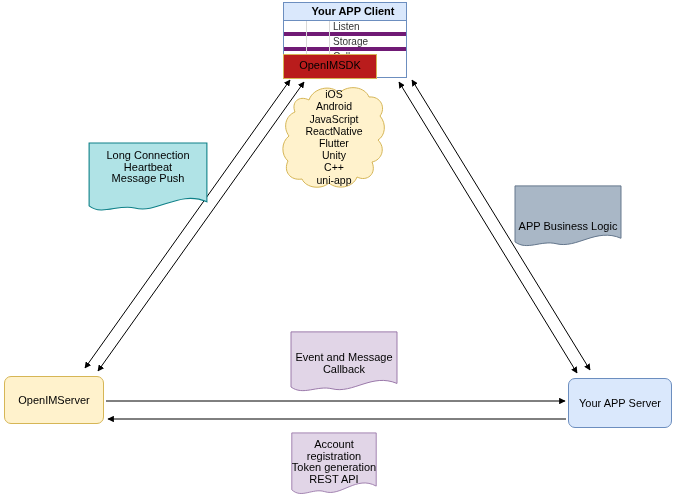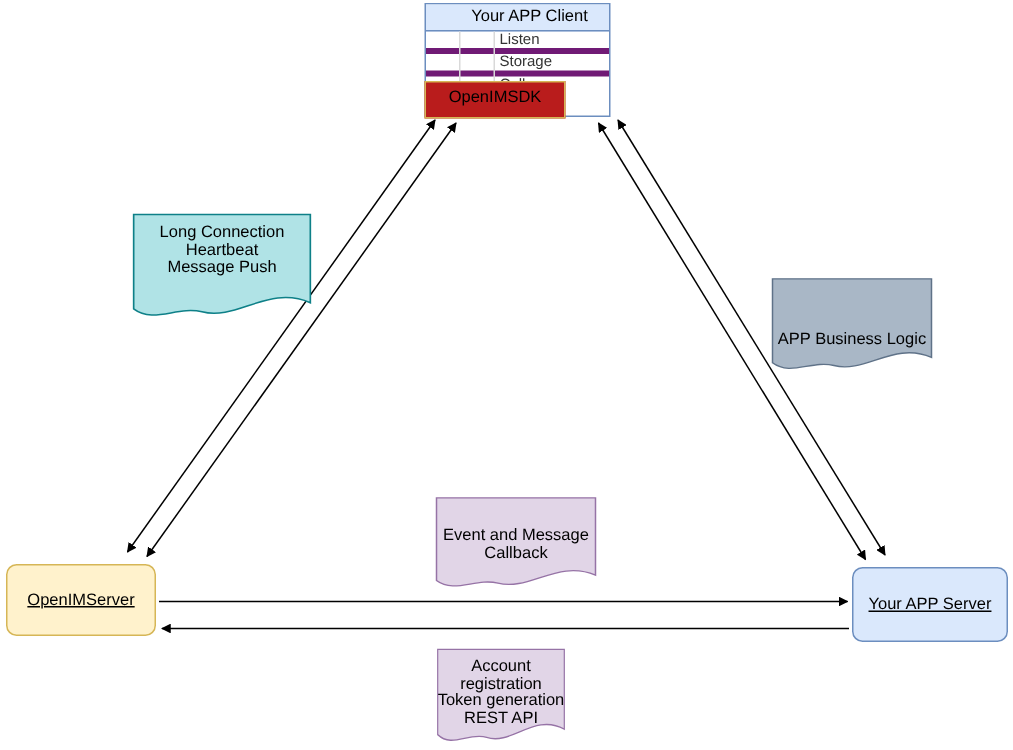--- a/index.html
+++ b/index.html
@@ -3,21 +3,21 @@
 <meta charset="utf-8">
 <style>
   html,body{margin:0;padding:0;background:#ffffff;}
   #canvas{position:relative;width:675px;height:500px;background:#ffffff;overflow:hidden;
           font-family:"Liberation Sans",sans-serif;color:#000;}
   #arrows{position:absolute;left:0;top:0;z-index:1;}
   .shape{position:absolute;box-sizing:border-box;z-index:2;}
 
   
   .client-box{left:283px;top:2px;width:124px;height:76px;background:#ffffff;border:1px solid #6c8ebf;}
-  .client-header{height:17px;line-height:17px;text-align:center;font-weight:normal;font-size:11px;
+  .client-header{height:17px;line-height:17px;text-align:center;font-weight:bold;font-size:11px;
                  background:#dae8fc;border-bottom:1px solid #6c8ebf;padding-left:16px;}
   .client-body{position:relative;height:57px;}
   .vdiv{position:absolute;top:0;bottom:0;width:0;border-left:1px solid #d9d9d9;}
   .vdiv.v1{left:22px;} .vdiv.v2{left:45px;}
   .client-row{height:11px;line-height:11px;font-size:10px;padding-left:49px;color:#333;}
   .client-row.b{border-bottom:4px solid #701a75;}
   .sdk-box{position:absolute;left:-1px;bottom:-1px;width:92px;height:23px;line-height:21px;
            background:#b91c1c;border:1px solid #d6b656;text-align:center;font-size:11px;}
 
   
@@ -33,21 +33,21 @@
   .note-teal{left:88px;top:142px;width:120px;height:73px;}
   .note-teal .note-text{padding-top:8px;}
   .note-gray{left:514px;top:185px;width:108px;height:65px;}
   .note-gray .note-text{padding-top:36px;}
   .note-callback{left:290px;top:331px;width:108px;height:64px;}
   .note-callback .note-text{padding-top:21px;}
   .note-rest{left:291px;top:432px;width:86px;height:66px;}
   .note-rest .note-text{padding-top:7px;}
 
   
-  .node{display:flex;align-items:center;justify-content:center;font-size:11px;border-radius:7px;text-align:center;text-decoration:underline;}
+  .node{display:flex;align-items:center;justify-content:center;font-size:11px;border-radius:7px;text-align:center;}
   .node-openim{left:4px;top:376px;width:100px;height:48px;background:#fff2cc;border:1px solid #d6b656;}
   .node-app{left:568px;top:378px;width:104px;height:50px;background:#dae8fc;border:1px solid #6c8ebf;}
 </style>
 </head>
 <body>
 
 <div id="canvas">
 
   <svg id="arrows" width="675" height="500">
     <defs>
@@ -68,20 +68,38 @@
     <div class="client-body">
       <div class="vdiv v1"></div>
       <div class="vdiv v2"></div>
       <div class="client-row b">Listen</div>
       <div class="client-row b">Storage</div>
       <div class="client-row">Call</div>
       <div class="sdk-box">OpenIMSDK</div>
     </div>
   </div>
 
+  <div class="shape cloud">
+    <svg width="106" height="106" viewBox="0 0 106 106" preserveAspectRatio="none">
+      <path d="M 28 16 C 32 4, 50 0, 58 9 C 68 0, 84 3, 88 13 C 100 12, 105 24, 99 32
+               C 106 40, 104 52, 97 56 C 105 64, 101 76, 91 78 C 96 90, 86 98, 76 93
+               C 72 104, 56 106, 48 99 C 40 106, 25 104, 21 95 C 9 97, 2 87, 7 77
+               C 0 71, 0 58, 8 52 C 2 44, 4 32, 14 28 C 10 18, 18 11, 28 16 Z" fill="#fff2cc" stroke="#d6b656" stroke-width="1"></path>
+    </svg>
+    <div class="cloud-text">
+      <div>iOS</div>
+      <div>Android</div>
+      <div>JavaScript</div>
+      <div>ReactNative</div>
+      <div>Flutter</div>
+      <div>Unity</div>
+      <div>C++</div>
+      <div>uni-app</div>
+    </div>
+  </div>
 
   <div class="shape note note-teal">
     <svg width="100%" height="100%" viewBox="0 0 108 72" preserveAspectRatio="none">
       <path d="M1 1 L107 1 L107 59 C 82 47, 63 71, 42 65 C 27 61, 13 73, 1 63 Z" fill="#b0e3e6" stroke="#0e8088" stroke-width="1"></path>
     </svg>
     <div class="note-text">
       <div>Long Connection</div>
       <div>Heartbeat</div>
       <div>Message Push</div>
     </div>

